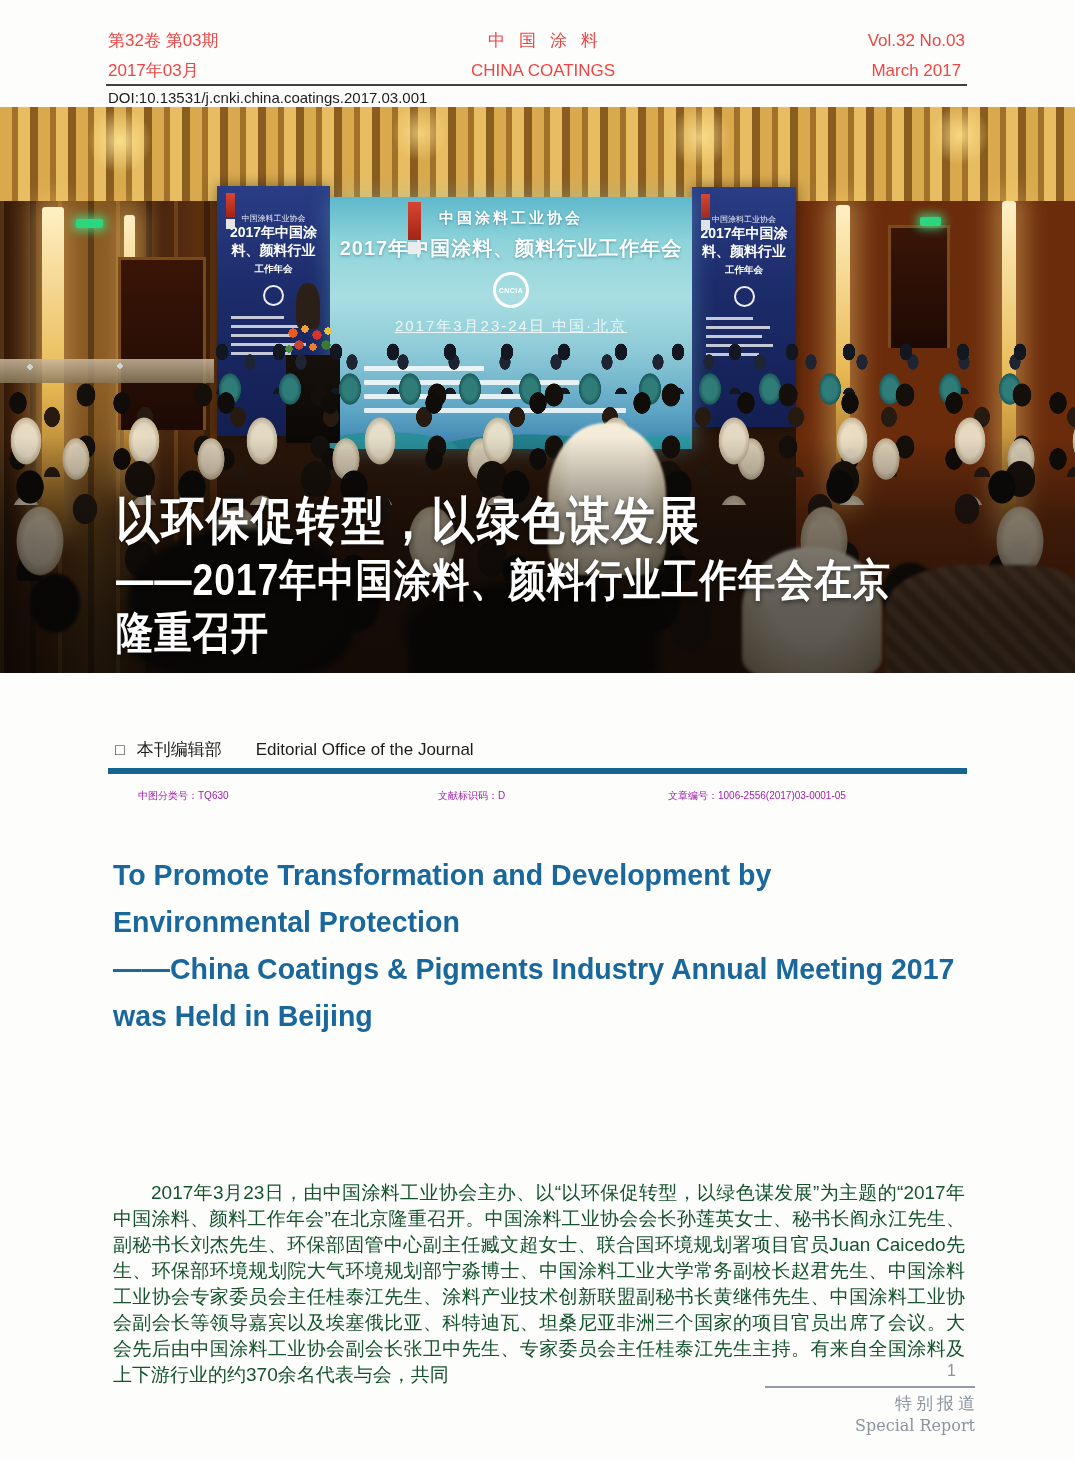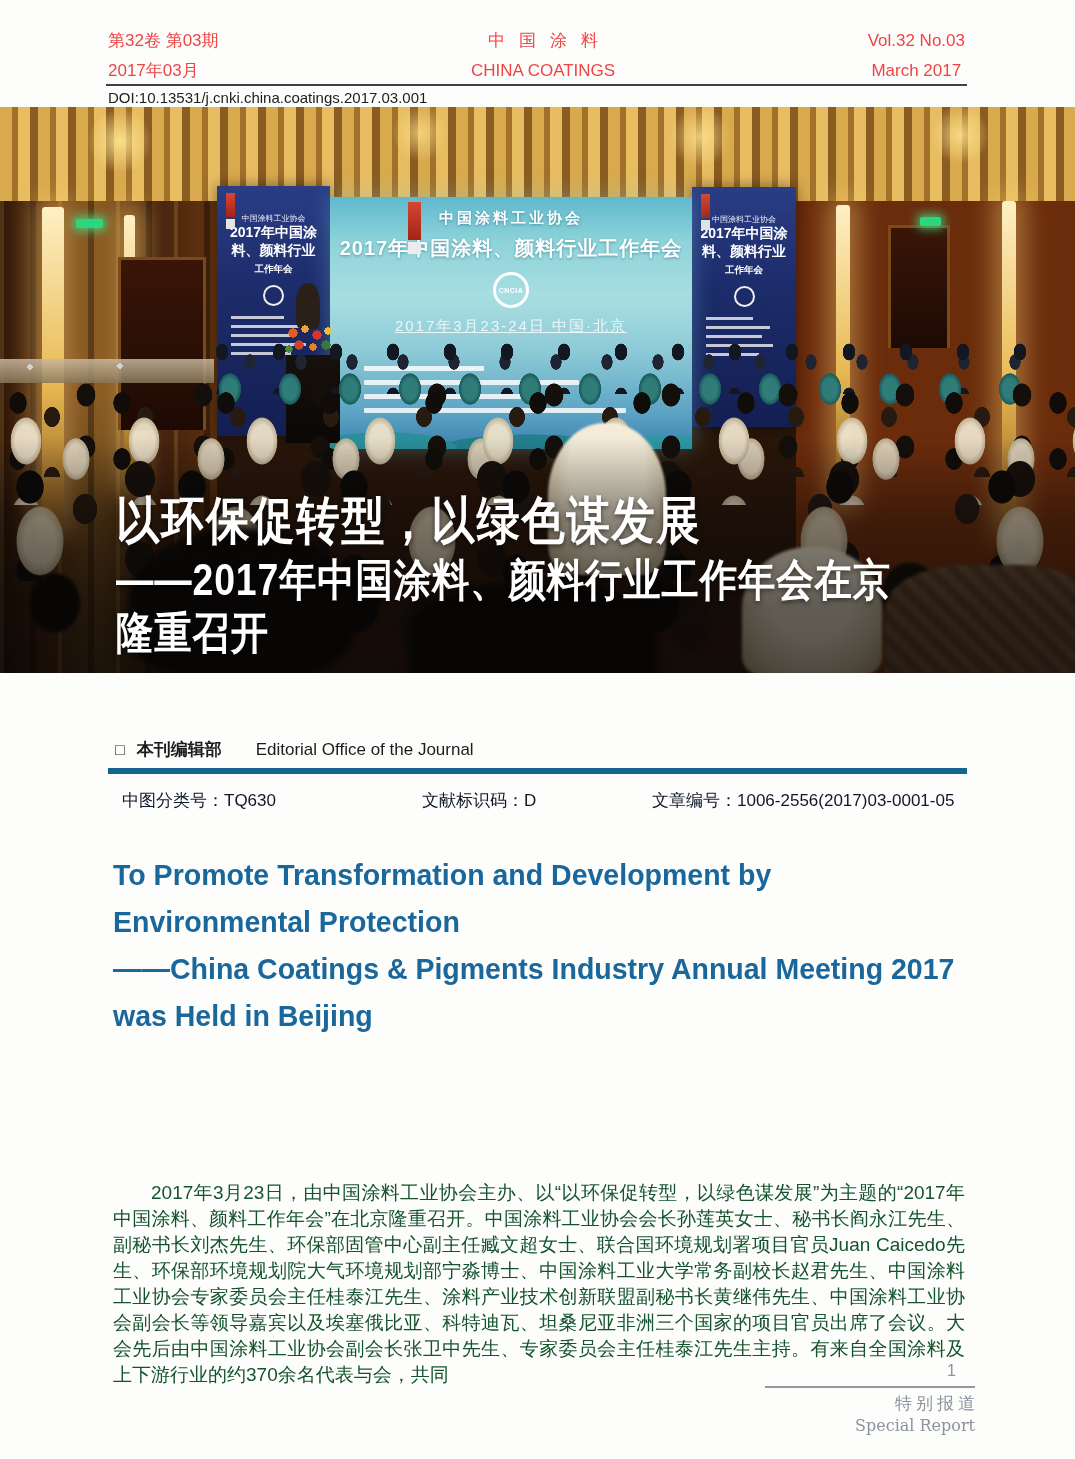--- a/index.html
+++ b/index.html
@@ -159,23 +159,23 @@
   .overlay-title{position:absolute;left:116px;top:382px;color:#ffffff;font-weight:bold;
     transform:scaleX(.85);transform-origin:left top;white-space:nowrap;
     text-shadow:0 2px 6px rgba(0,0,0,.55);}
   .ot1{font-size:51px;line-height:64px;letter-spacing:2px;}
   .ot2{font-size:44px;line-height:54px;letter-spacing:1px;}
   .ot3{font-size:44px;line-height:52px;letter-spacing:1px;}
 
   
   .byline{position:absolute;top:738px;left:115px;font-size:17px;color:#1c1c1c;}
   .byline .box{color:#2a2a2a;margin-right:12px;font-size:16px;}
-  .byline .cn{font-weight:bold;margin-right:34px;}
+  .byline .cn{font-weight:normal;margin-right:34px;}
   .rule-blue{position:absolute;top:768px;left:108px;width:859px;height:6px;background:#15658e;}
-  .meta{position:absolute;top:789px;left:92px;right:108px;height:22px;font-size:17px;color:#0f172a;}
+  .meta{position:absolute;top:789px;left:108px;right:108px;height:22px;font-size:10px;color:#a21caf;}
   .meta span{position:absolute;top:0;}
   .meta .m1{left:30px;}
   .meta .m2{left:330px;}
   .meta .m3{left:560px;}
 
   .entitle{position:absolute;top:851px;left:113px;width:820px;color:#1a679c;font-weight:bold;
     font-size:30px;line-height:47px;transform:scaleX(.95);transform-origin:left top;white-space:nowrap;}
 
   .abstract{position:absolute;top:1089px;left:196px;width:779px;font-size:16px;line-height:24px;
     color:#41718b;font-style:italic;font-family:"DejaVu Serif","Liberation Serif",serif;

